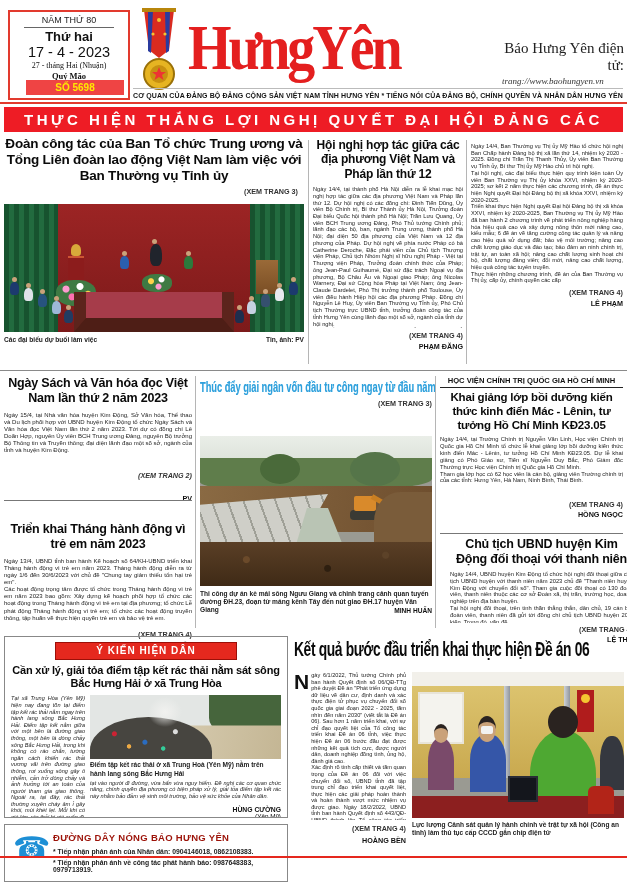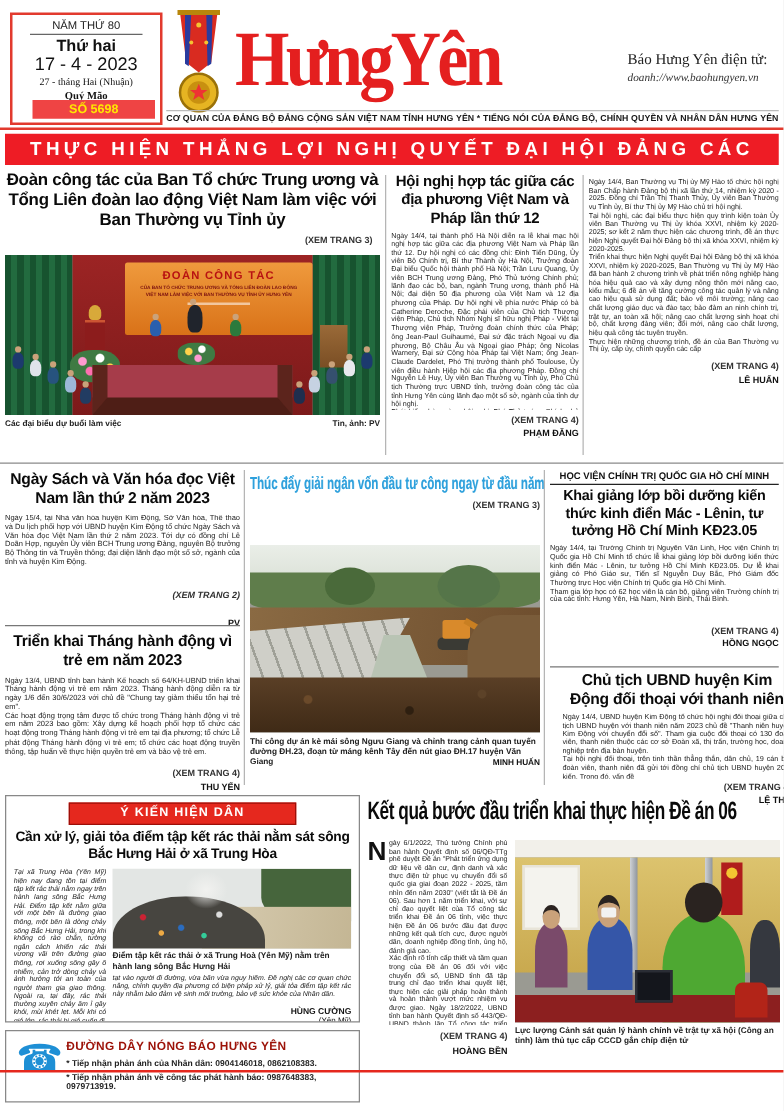--- a/index.html
+++ b/index.html
@@ -43,44 +43,39 @@
         <rect x="6" y="0" width="34" height="4" fill="#b8860b"></rect>
         <circle cx="23" cy="66" r="15" fill="#e6b422" stroke="#9a7108" stroke-width="2"></circle>
         <circle cx="23" cy="66" r="9" fill="#c89010"></circle>
         <polygon points="23,59 25,64 30,64 26,67 27.5,72 23,69 18.5,72 20,67 16,64 21,64" fill="#e33"></polygon>
       </svg>
     </div>
 
     <div class="abs serif" style="left:188px;top:6px;width:316px;height:74px;font-size:56px;font-weight:bold;color:#e41f1f;letter-spacing:-3px;transform:scaleY(1.12);transform-origin:0 0;line-height:74px;">HưngYên</div>
 
     <div class="abs serif" style="left:502px;top:40px;width:122px;text-align:left;">
-      <div style="font-size:12px;color:#222;">Báo Hưng Yên điện tử:</div>
-      <div style="font-size:9px;font-style:italic;color:#333;margin-top:2px;">doanh://www.baohungyen.vn</div>
+      <div style="font-size:15px;color:#222;text-align:right;">Báo Hưng Yên điện tử:</div>
+      <div style="font-size:9px;font-style:italic;color:#333;margin-top:2px;">trang://www.baohungyen.vn</div>
     </div>
 
     <div class="abs" style="left:133px;top:88px;width:490px;font-size:7px;font-weight:bold;color:#151515;border-top:1px solid #bbb;padding-top:3px;letter-spacing:.1px;">CƠ QUAN CỦA ĐẢNG BỘ ĐẢNG CỘNG SẢN VIỆT NAM TỈNH HƯNG YÊN * TIẾNG NÓI CỦA ĐẢNG BỘ, CHÍNH QUYỀN VÀ NHÂN DÂN HƯNG YÊN</div>
 
     <div class="abs" style="left:0;top:102px;width:627px;height:2px;background:#e23a2e;"></div>
   </div>
 
   <div class="abs" style="left:4px;top:107px;width:619px;height:25px;background:#ee1c25;color:#fff;font-weight:bold;font-size:15px;letter-spacing:3.5px;text-align:center;line-height:26px;">THỰC HIỆN THẮNG LỢI NGHỊ QUYẾT ĐẠI HỘI ĐẢNG CÁC CẤP</div>
 
   <div class="abs" style="left:4px;top:136px;width:300px;">
     <div class="hl" style="font-size:13.5px;text-align:center;">Đoàn công tác của Ban Tổ chức Trung ương và Tổng Liên đoàn lao động Việt Nam làm việc với Ban Thường vụ Tỉnh ủy</div>
     <div class="see" style="margin:2px 6px 0 0;">(XEM TRANG 3)</div>
   </div>
   <div class="ph" style="left:4px;top:204px;width:300px;height:128px;">
     <div class="abs" style="left:0;top:0;width:54px;height:128px;background:repeating-linear-gradient(90deg,#17532f 0 5px,#226b3f 5px 10px);"></div>
     <div class="abs" style="right:0;top:0;width:54px;height:128px;background:repeating-linear-gradient(90deg,#17532f 0 5px,#226b3f 5px 10px);"></div>
     <div class="abs" style="left:54px;top:0;width:192px;height:128px;background:linear-gradient(#9c2424,#7c1a1a);"></div>
-    <div class="abs" style="left:96px;top:6px;width:150px;height:58px;background:linear-gradient(#ef9a3d,#d97218);text-align:center;border-radius:2px;">
-      <div style="font-size:9px;font-weight:bold;color:#b81212;margin-top:5px;letter-spacing:1px;">ĐOÀN CÔNG TÁC</div>
-      <div style="font-size:3.8px;font-weight:bold;color:#7a1010;margin:3px 10px 0;line-height:1.5;">CỦA BAN TỔ CHỨC TRUNG ƯƠNG VÀ TỔNG LIÊN ĐOÀN LAO ĐỘNG VIỆT NAM LÀM VIỆC VỚI BAN THƯỜNG VỤ TỈNH ỦY HƯNG YÊN</div>
-      <div style="margin:3px auto 0;width:50px;height:2px;background:rgba(255,255,255,.55);"></div>
-    </div>
     <div class="abs" style="left:64px;top:52px;width:16px;height:34px;background:#8c1c1c;border-top:2px solid #c53;"></div>
     <div class="abs" style="left:67px;top:40px;width:10px;height:12px;background:#d8a93a;border-radius:50% 50% 30% 30%;"></div>
     <div class="abs" style="left:52px;top:76px;width:40px;height:26px;border-radius:45%;background:radial-gradient(circle at 25% 35%,#ff9ad0 3px,transparent 4px),radial-gradient(circle at 60% 25%,#fff 3px,transparent 4px),radial-gradient(circle at 80% 55%,#ffd24a 3px,transparent 4px),radial-gradient(circle at 40% 65%,#ff6fb0 3px,transparent 4px),#3f7a43;"></div>
     <div class="abs" style="left:138px;top:70px;width:30px;height:18px;border-radius:45%;background:radial-gradient(circle at 30% 40%,#ffd24a 2.5px,transparent 3.5px),radial-gradient(circle at 65% 30%,#fff 2.5px,transparent 3.5px),radial-gradient(circle at 55% 70%,#ff9ad0 2.5px,transparent 3.5px),#3f7a43;"></div>
     <div class="abs" style="right:26px;top:56px;width:22px;height:34px;background:linear-gradient(#9a6a38,#7a4e24);"></div>
     <div class="pp" style="left:146px;top:40px;width:12px;height:22px;background:#20242c;"></div>
     <div class="pp" style="left:116px;top:52px;background:#2a5fae;"></div>
     <div class="pp" style="left:180px;top:52px;background:#2c7a3c;"></div>
     <div class="abs" style="left:70px;top:88px;width:160px;height:40px;border-left:12px solid #5c241c;border-right:12px solid #5c241c;border-bottom:14px solid #4e1e16;background:#a63c4a;box-sizing:border-box;"></div>
     <div class="pp" style="left:6px;top:78px;background:#1c3a6e;"></div>
@@ -108,33 +103,33 @@
   </div>
 
   <div class="vdiv" style="left:466px;top:140px;height:224px;"></div>
 
   <div class="abs" style="left:471px;top:138px;width:152px;">
     <div class="body" style="font-size:5.7px;margin-top:5px;height:142px;">Ngày 14/4, Ban Thường vụ Thị ủy Mỹ Hào tổ chức hội nghị Ban Chấp hành Đảng bộ thị xã lần thứ 14, nhiệm kỳ 2020 - 2025. Đồng chí Trần Thị Thanh Thủy, Ủy viên Ban Thường vụ Tỉnh ủy, Bí thư Thị ủy Mỹ Hào chủ trì hội nghị.
 Tại hội nghị, các đại biểu thực hiện quy trình kiện toàn Ủy viên Ban Thường vụ Thị ủy khóa XXVI, nhiệm kỳ 2020-2025; sơ kết 2 năm thực hiện các chương trình, đề án thực hiện Nghị quyết Đại hội Đảng bộ thị xã khóa XXVI, nhiệm kỳ 2020-2025.
 Triển khai thực hiện Nghị quyết Đại hội Đảng bộ thị xã khóa XXVI, nhiệm kỳ 2020-2025, Ban Thường vụ Thị ủy Mỹ Hào đã ban hành 2 chương trình về phát triển nông nghiệp hàng hóa hiệu quả cao và xây dựng nông thôn mới nâng cao, kiểu mẫu; 6 đề án về tăng cường công tác quản lý và nâng cao hiệu quả sử dụng đất; bảo vệ môi trường; nâng cao chất lượng giáo dục và đào tạo; bảo đảm an ninh chính trị, trật tự, an toàn xã hội; nâng cao chất lượng sinh hoạt chi bộ, chất lượng đảng viên; đổi mới, nâng cao chất lượng, hiệu quả công tác tuyên truyền.
 Thực hiện những chương trình, đề án của Ban Thường vụ Thị ủy, cấp ủy, chính quyền các cấp</div>
     <div class="see" style="margin-top:3px;">(XEM TRANG 4)</div>
-    <div class="author" style="margin-top:2px;">LÊ HUẤN</div>
+    <div class="author" style="margin-top:2px;">LÊ PHẠM</div>
   </div>
 
   <div class="hdiv" style="top:370px;"></div>
 
   <div class="abs" style="left:4px;top:376px;width:188px;">
     <div class="hl" style="font-size:12.5px;">Ngày Sách và Văn hóa đọc Việt Nam lần thứ 2 năm 2023</div>
     <div class="body" style="font-size:6px;margin-top:6px;height:56px;">Ngày 15/4, tại Nhà văn hóa huyện Kim Động, Sở Văn hóa, Thể thao và Du lịch phối hợp với UBND huyện Kim Động tổ chức Ngày Sách và Văn hóa đọc Việt Nam lần thứ 2 năm 2023. Tới dự có đồng chí Lê Doãn Hợp, nguyên Ủy viên BCH Trung ương Đảng, nguyên Bộ trưởng Bộ Thông tin và Truyền thông; đại diện lãnh đạo một số sở, ngành của tỉnh và huyện Kim Động.</div>
     <div class="see" style="margin-top:3px;font-style:italic;">(XEM TRANG 2)</div>
     <div class="author" style="margin-top:14px;">PV</div>
   </div>
   <div class="hdiv" style="top:500px;left:4px;right:435px;background:#777;"></div>
-  <div class="abs" style="left:4px;top:506px;width:188px;">
+  <div class="abs" style="left:4px;top:522px;width:188px;">
     <div class="hl" style="font-size:12.5px;">Triển khai Tháng hành động vì trẻ em năm 2023</div>
     <div class="body" style="font-size:6px;margin-top:6px;height:70px;">Ngày 13/4, UBND tỉnh ban hành Kế hoạch số 64/KH-UBND triển khai Tháng hành động vì trẻ em năm 2023. Tháng hành động diễn ra từ ngày 1/6 đến 30/6/2023 với chủ đề "Chung tay giảm thiểu tổn hại trẻ em".
 Các hoạt động trọng tâm được tổ chức trong Tháng hành động vì trẻ em năm 2023 bao gồm: Xây dựng kế hoạch phối hợp tổ chức các hoạt động trong Tháng hành động vì trẻ em tại địa phương; tổ chức Lễ phát động Tháng hành động vì trẻ em; tổ chức các hoạt động truyền thông, tập huấn về thực hiện quyền trẻ em và bảo vệ trẻ em.</div>
     <div class="see" style="margin-top:2px;">(XEM TRANG 4)</div>
     <div class="author" style="margin-top:2px;">THU YẾN</div>
   </div>
 
   <div class="vdiv" style="left:195px;top:376px;height:252px;"></div>
 
   <div class="abs" style="left:200px;top:378px;width:232px;">

